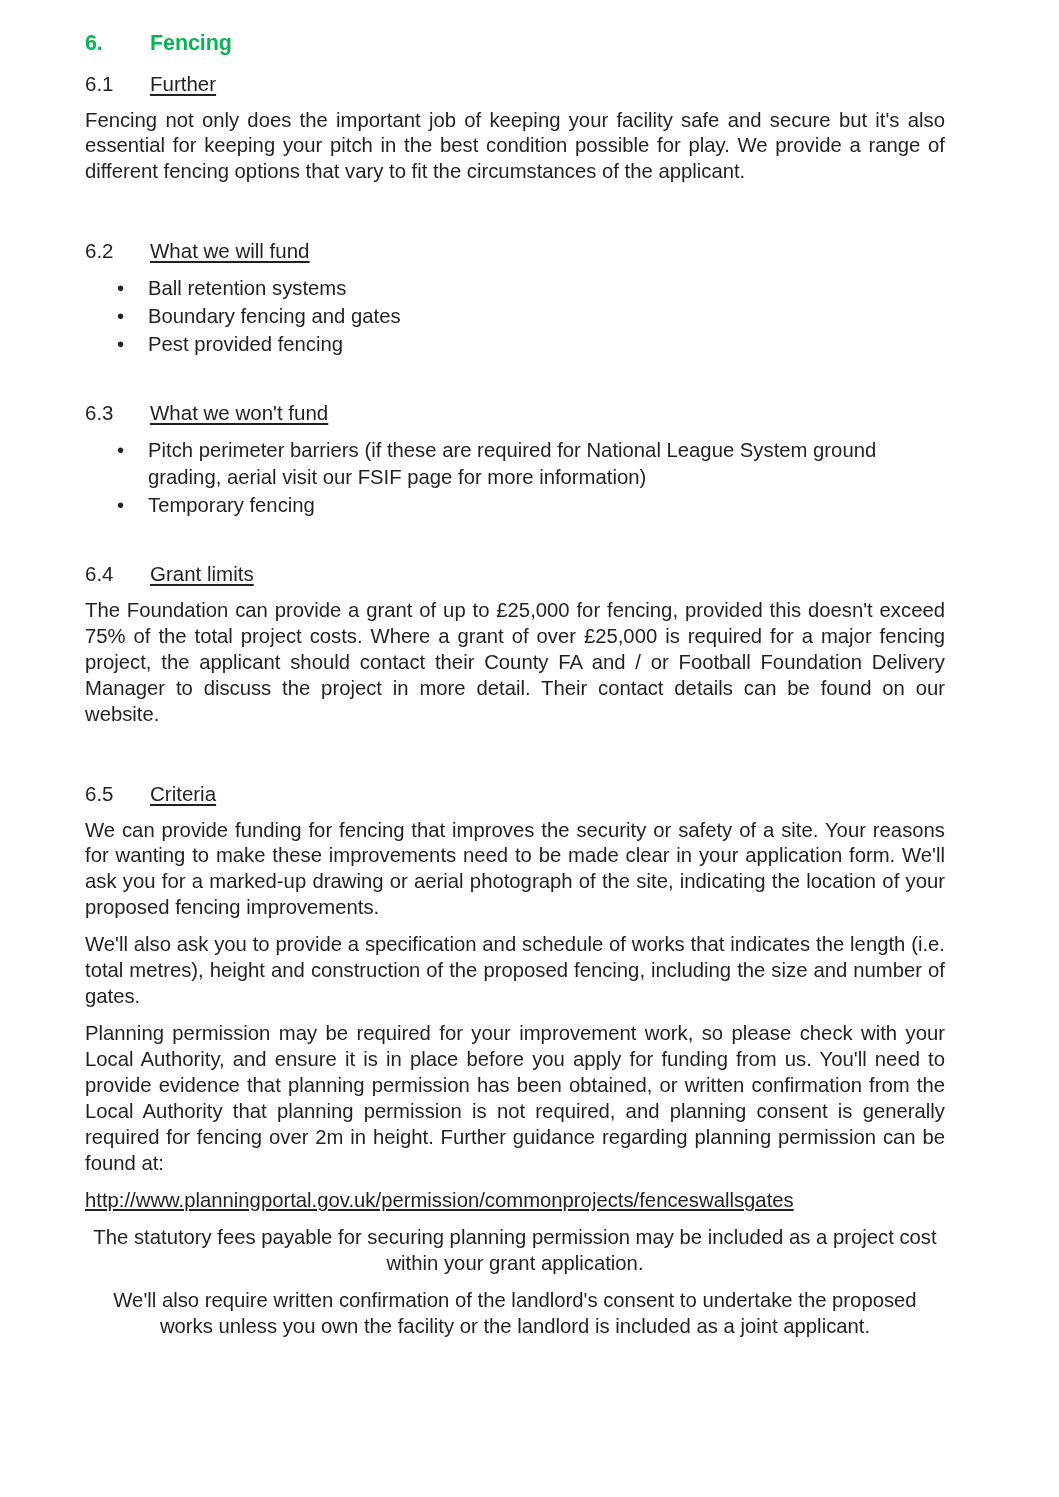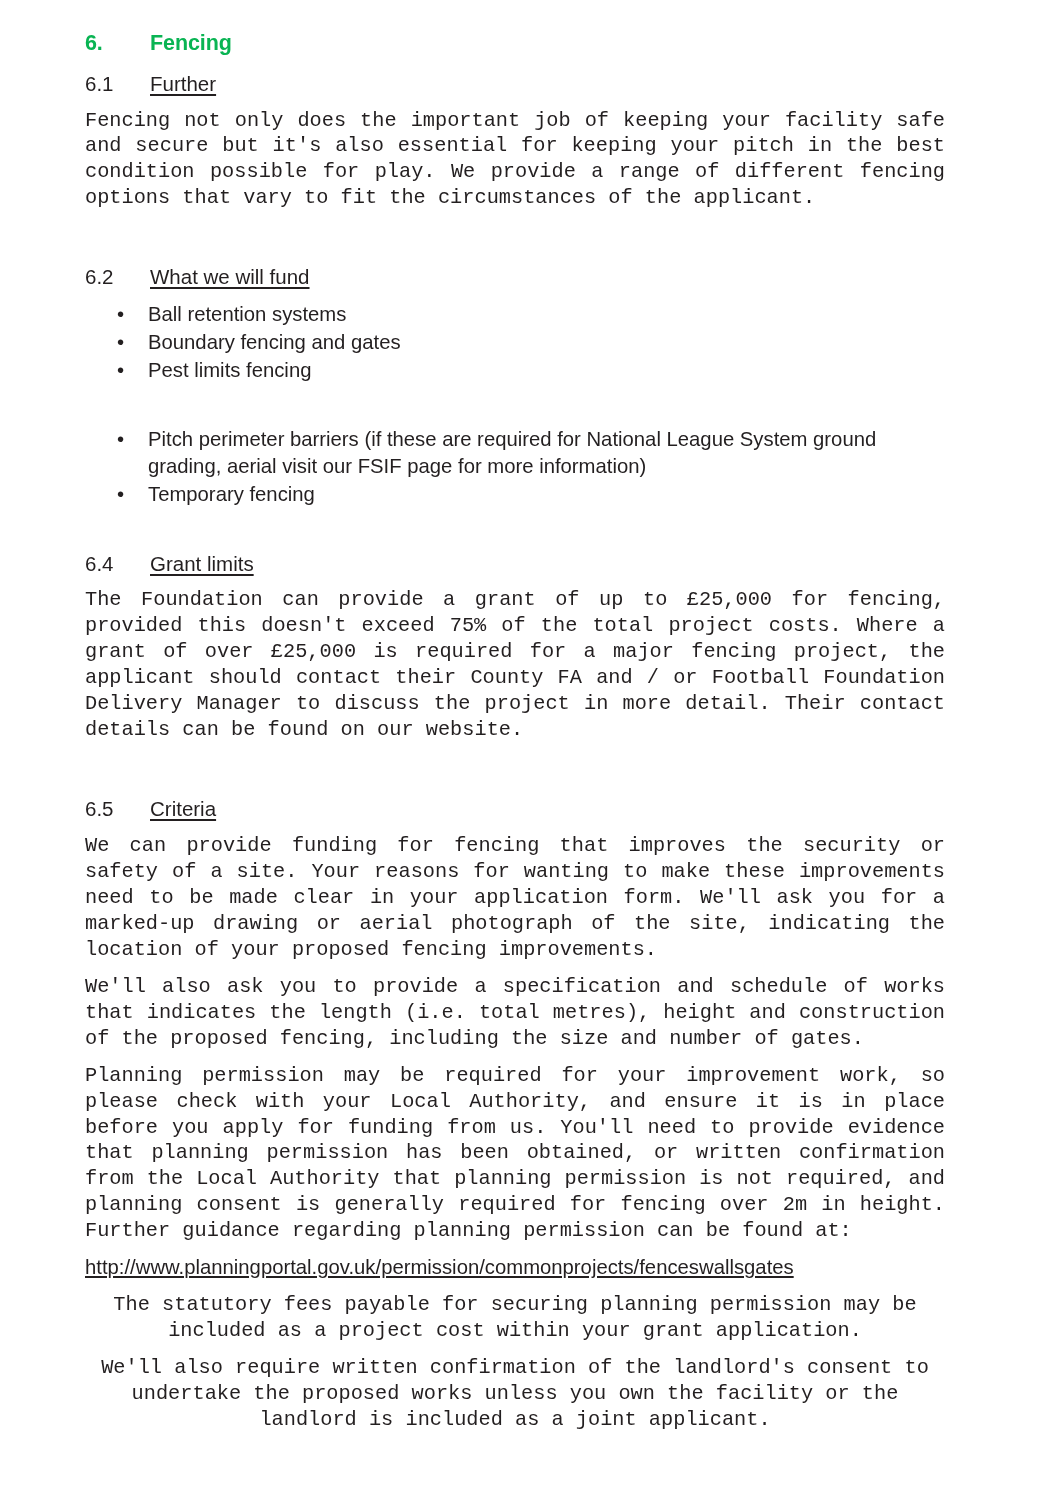--- a/index.html
+++ b/index.html
@@ -64,21 +64,20 @@
 
   
   p.body {
     font-size: 20.3px;
     line-height: 1.28;
     margin: 0 0 11px 0;
     text-align: justify;
     text-justify: inter-word;
     color: #231f20;
     hyphens: none;
-    font-family: Liberation Mono, monospace;
   }
   p.body.last {
     margin-bottom: 16px;
   }
   p.body.nojust {
     text-align: center;
   }
 
   
   .url-line {
@@ -150,26 +149,30 @@
       <li>
         <span class="dot">•</span>
         <span>Ball retention systems</span>
       </li>
       <li>
         <span class="dot">•</span>
         <span>Boundary fencing and gates</span>
       </li>
       <li>
         <span class="dot">•</span>
-        <span>Pest limits fencing</span>
+        <span>Pest provided fencing</span>
       </li>
     </ul>
 
     <div class="gap-lg"></div>
 
+    <div class="sub-heading">
+      <span class="num">6.3</span>
+      <span class="label">What we won't fund </span>
+    </div>
     <ul class="bullets wide">
       <li>
         <span class="dot">•</span>
         <span>Pitch perimeter barriers (if these are required for National League System ground grading, aerial visit our FSIF page for more information)</span>
       </li>
       <li>
         <span class="dot">•</span>
         <span>Temporary fencing</span>
       </li>
     </ul>

